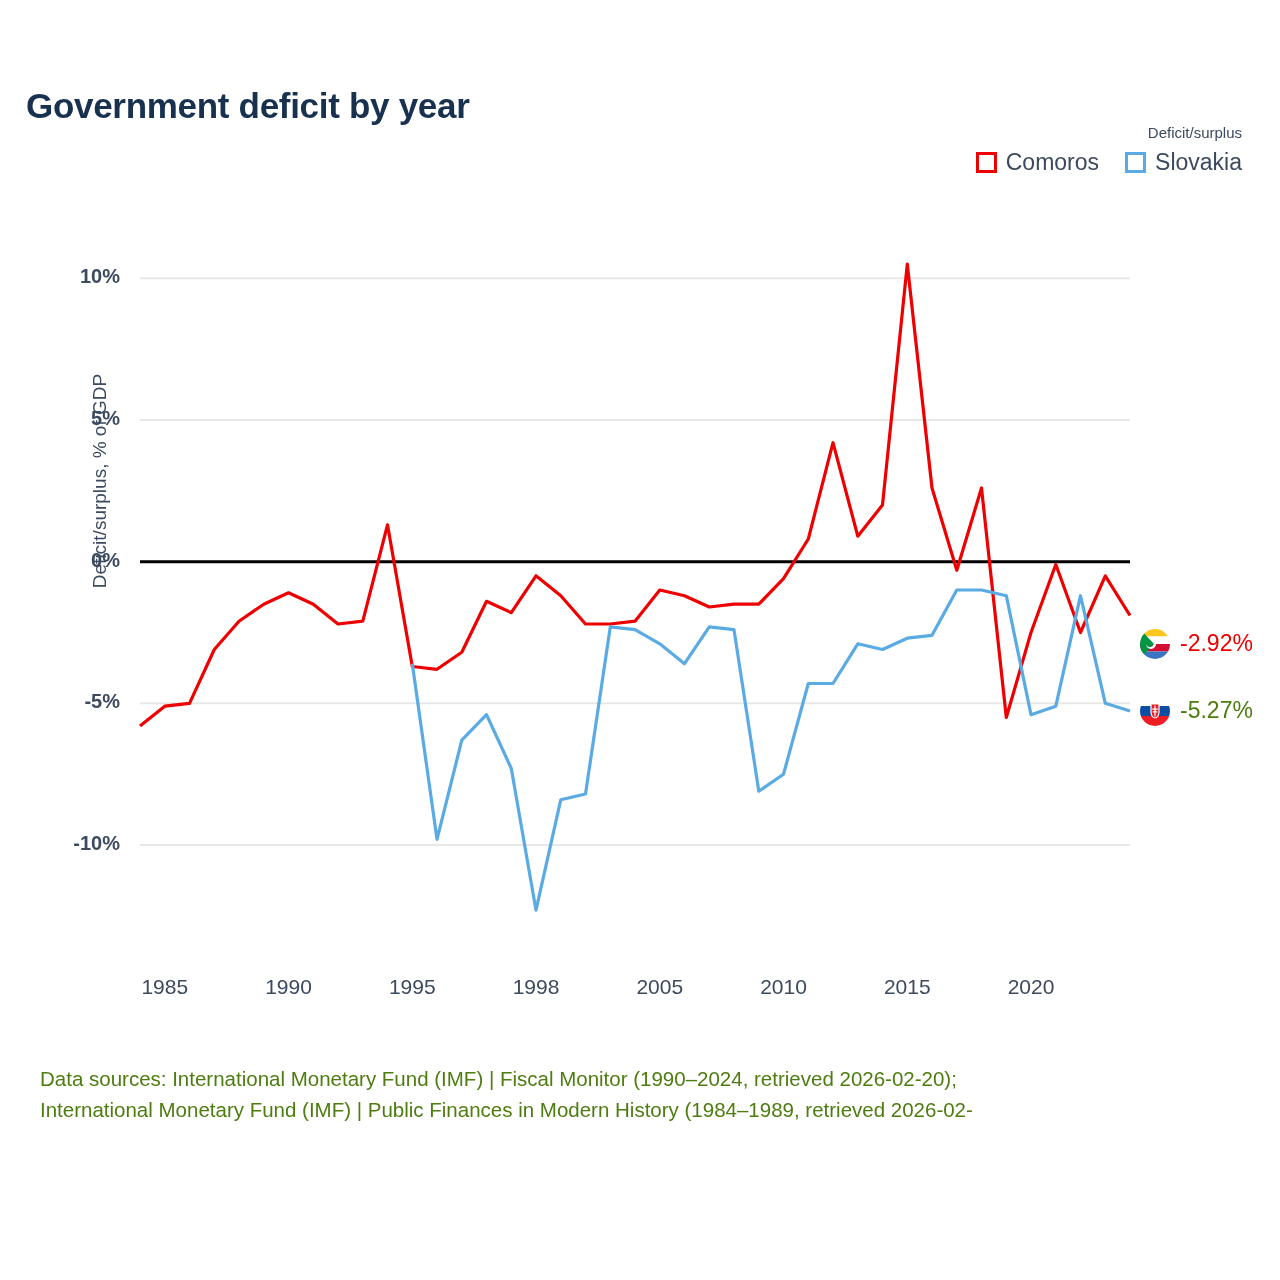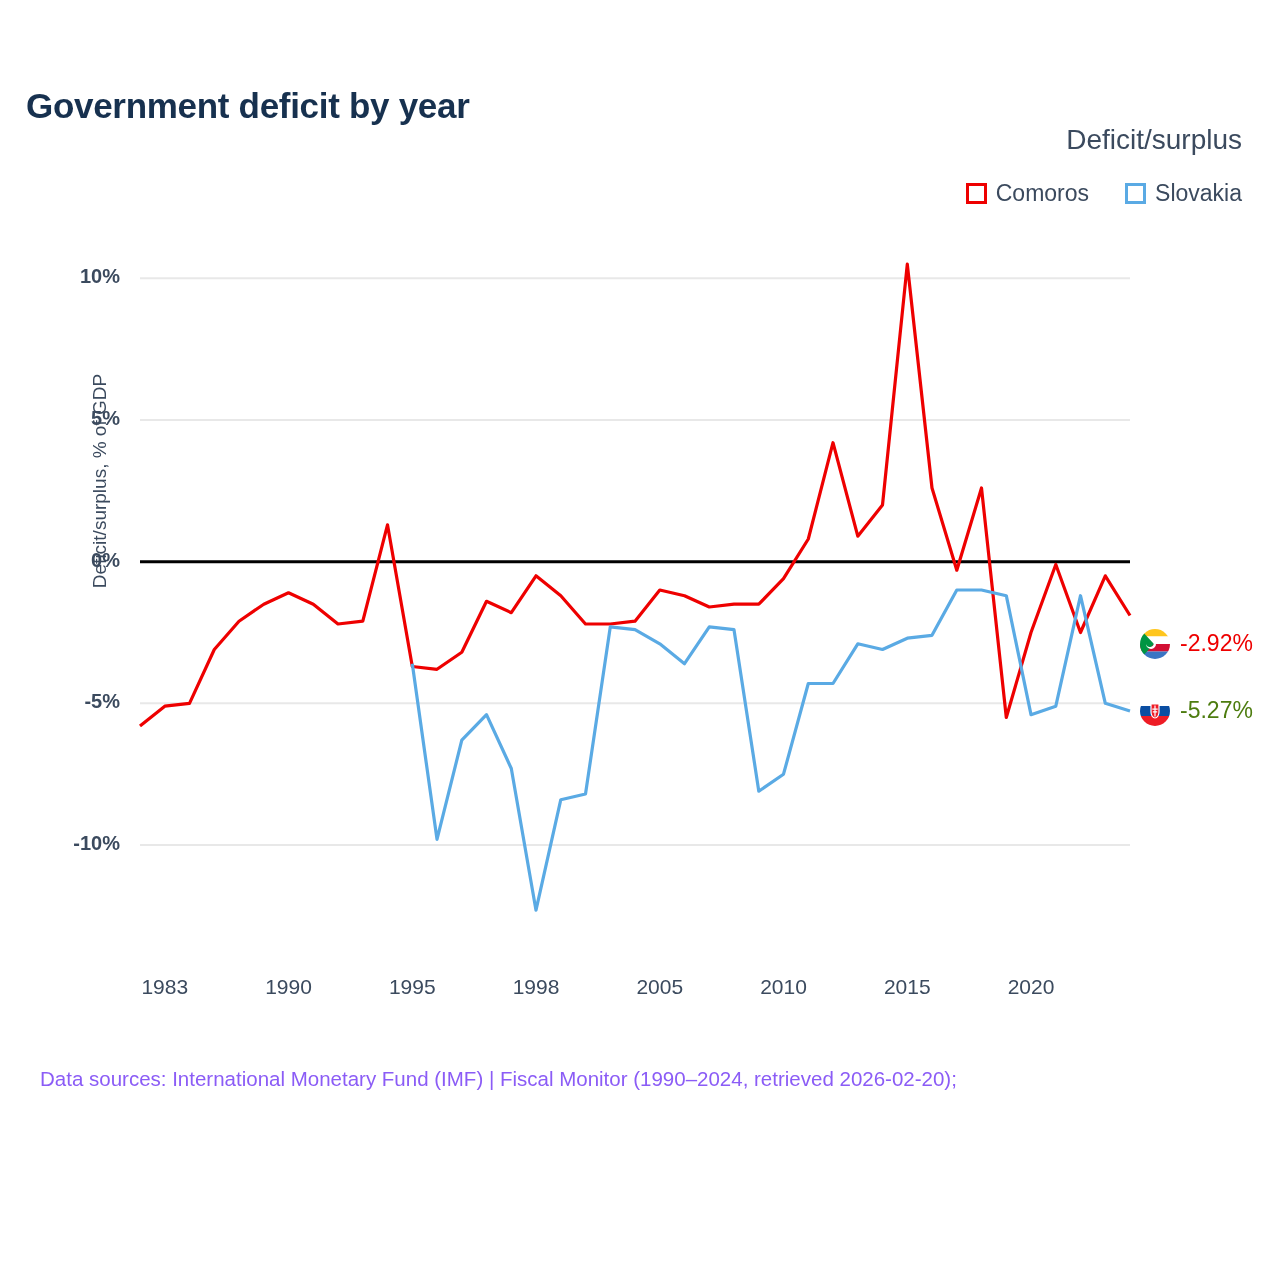--- a/index.html
+++ b/index.html
@@ -25,28 +25,28 @@
     letter-spacing: -0.3px;
     margin-top: 36px;
   }
   #legend {
     position: absolute;
     right: 38px;
     top: 124px;
     text-align: right;
   }
   #legend-title {
-    font-size: 28px;
-    color: #3b4a5e;
-    margin-bottom: 24px;
+    font-size: 15px;
+    color: #3b4a5e;
+    margin-bottom: 8px;
   }
   #legend-items {
     display: flex;
     flex-direction: row;
-    gap: 36px;
+    gap: 26px;
     align-items: center;
     justify-content: flex-end;
   }
   .legend-item {
     display: flex;
     flex-direction: row;
     align-items: center;
     gap: 9px;
   }
   .legend-swatch {
@@ -114,21 +114,21 @@
     border-radius: 50%;
     overflow: hidden;
   }
   #footer {
     position: absolute;
     left: 40px;
     top: 1063px;
     width: 1210px;
     font-size: 20.5px;
     line-height: 31px;
-    color: #8b5cf6;
+    color: #4d7c0f;
   }
   #footer div { white-space: normal; }
 </style>
 </head>
 <body>
 
 <div id="page-title">Government deficit by year</div>
 
 <div id="legend">
   <div id="legend-title">Deficit/surplus</div>
@@ -146,21 +146,21 @@
 
 <div id="plot-wrap">
   <div id="y-axis-label">Deficit/surplus, % of GDP</div>
 
   <div class="y-tick-label" style="top: 265.333px; left: 30px;">10%</div>
   <div class="y-tick-label" style="top: 407px; left: 30px;">5%</div>
   <div class="y-tick-label" style="top: 548.667px; left: 30px;">0%</div>
   <div class="y-tick-label" style="top: 690.333px; left: 30px;">-5%</div>
   <div class="y-tick-label" style="top: 832px; left: 30px;">-10%</div>
 
-  <div class="x-tick-label" style="left: 119.75px; top: 975px;">1983</div>
+  <div class="x-tick-label" style="left: 119.75px; top: 975px;">1985</div>
   <div class="x-tick-label" style="left: 243.5px; top: 975px;">1990</div>
   <div class="x-tick-label" style="left: 367.25px; top: 975px;">1995</div>
   <div class="x-tick-label" style="left: 491px; top: 975px;">1998</div>
   <div class="x-tick-label" style="left: 614.75px; top: 975px;">2005</div>
   <div class="x-tick-label" style="left: 738.5px; top: 975px;">2010</div>
   <div class="x-tick-label" style="left: 862.25px; top: 975px;">2015</div>
   <div class="x-tick-label" style="left: 986px; top: 975px;">2020</div>
 
   <svg id="chart-svg" width="1280" height="1280" style="position:absolute;left:0;top:0;">
     <g id="gridlines">
@@ -197,13 +197,14 @@
       <path d="M0 20 H30 V30 H0 Z" fill="#ee1c25"></path>
       <path d="M11 8 h8 v8 a4 6 0 0 1 -4 6 a4 6 0 0 1 -4 -6 Z" fill="#ee1c25" stroke="#ffffff" stroke-width="1.2"></path>
       <path d="M14.4 9.5 h1.2 v11 h-1.2 Z M12.3 12.5 h5.4 v1.2 h-5.4 Z M12.8 15.3 h4.4 v1.2 h-4.4 Z" fill="#ffffff"></path>
     </svg>
   </div>
   <div class="end-label" style="left: 1180px; top: 696.983px; color: #4d7c0f;">-5.27%</div>
 </div>
 
 <div id="footer">
   <div>Data sources: International Monetary Fund (IMF) | Fiscal Monitor (1990–2024, retrieved 2026-02-20);</div>
+  <div>International Monetary Fund (IMF) | Public Finances in Modern History (1984–1989, retrieved 2026-02-</div>
 </div>
 
 </body></html>

